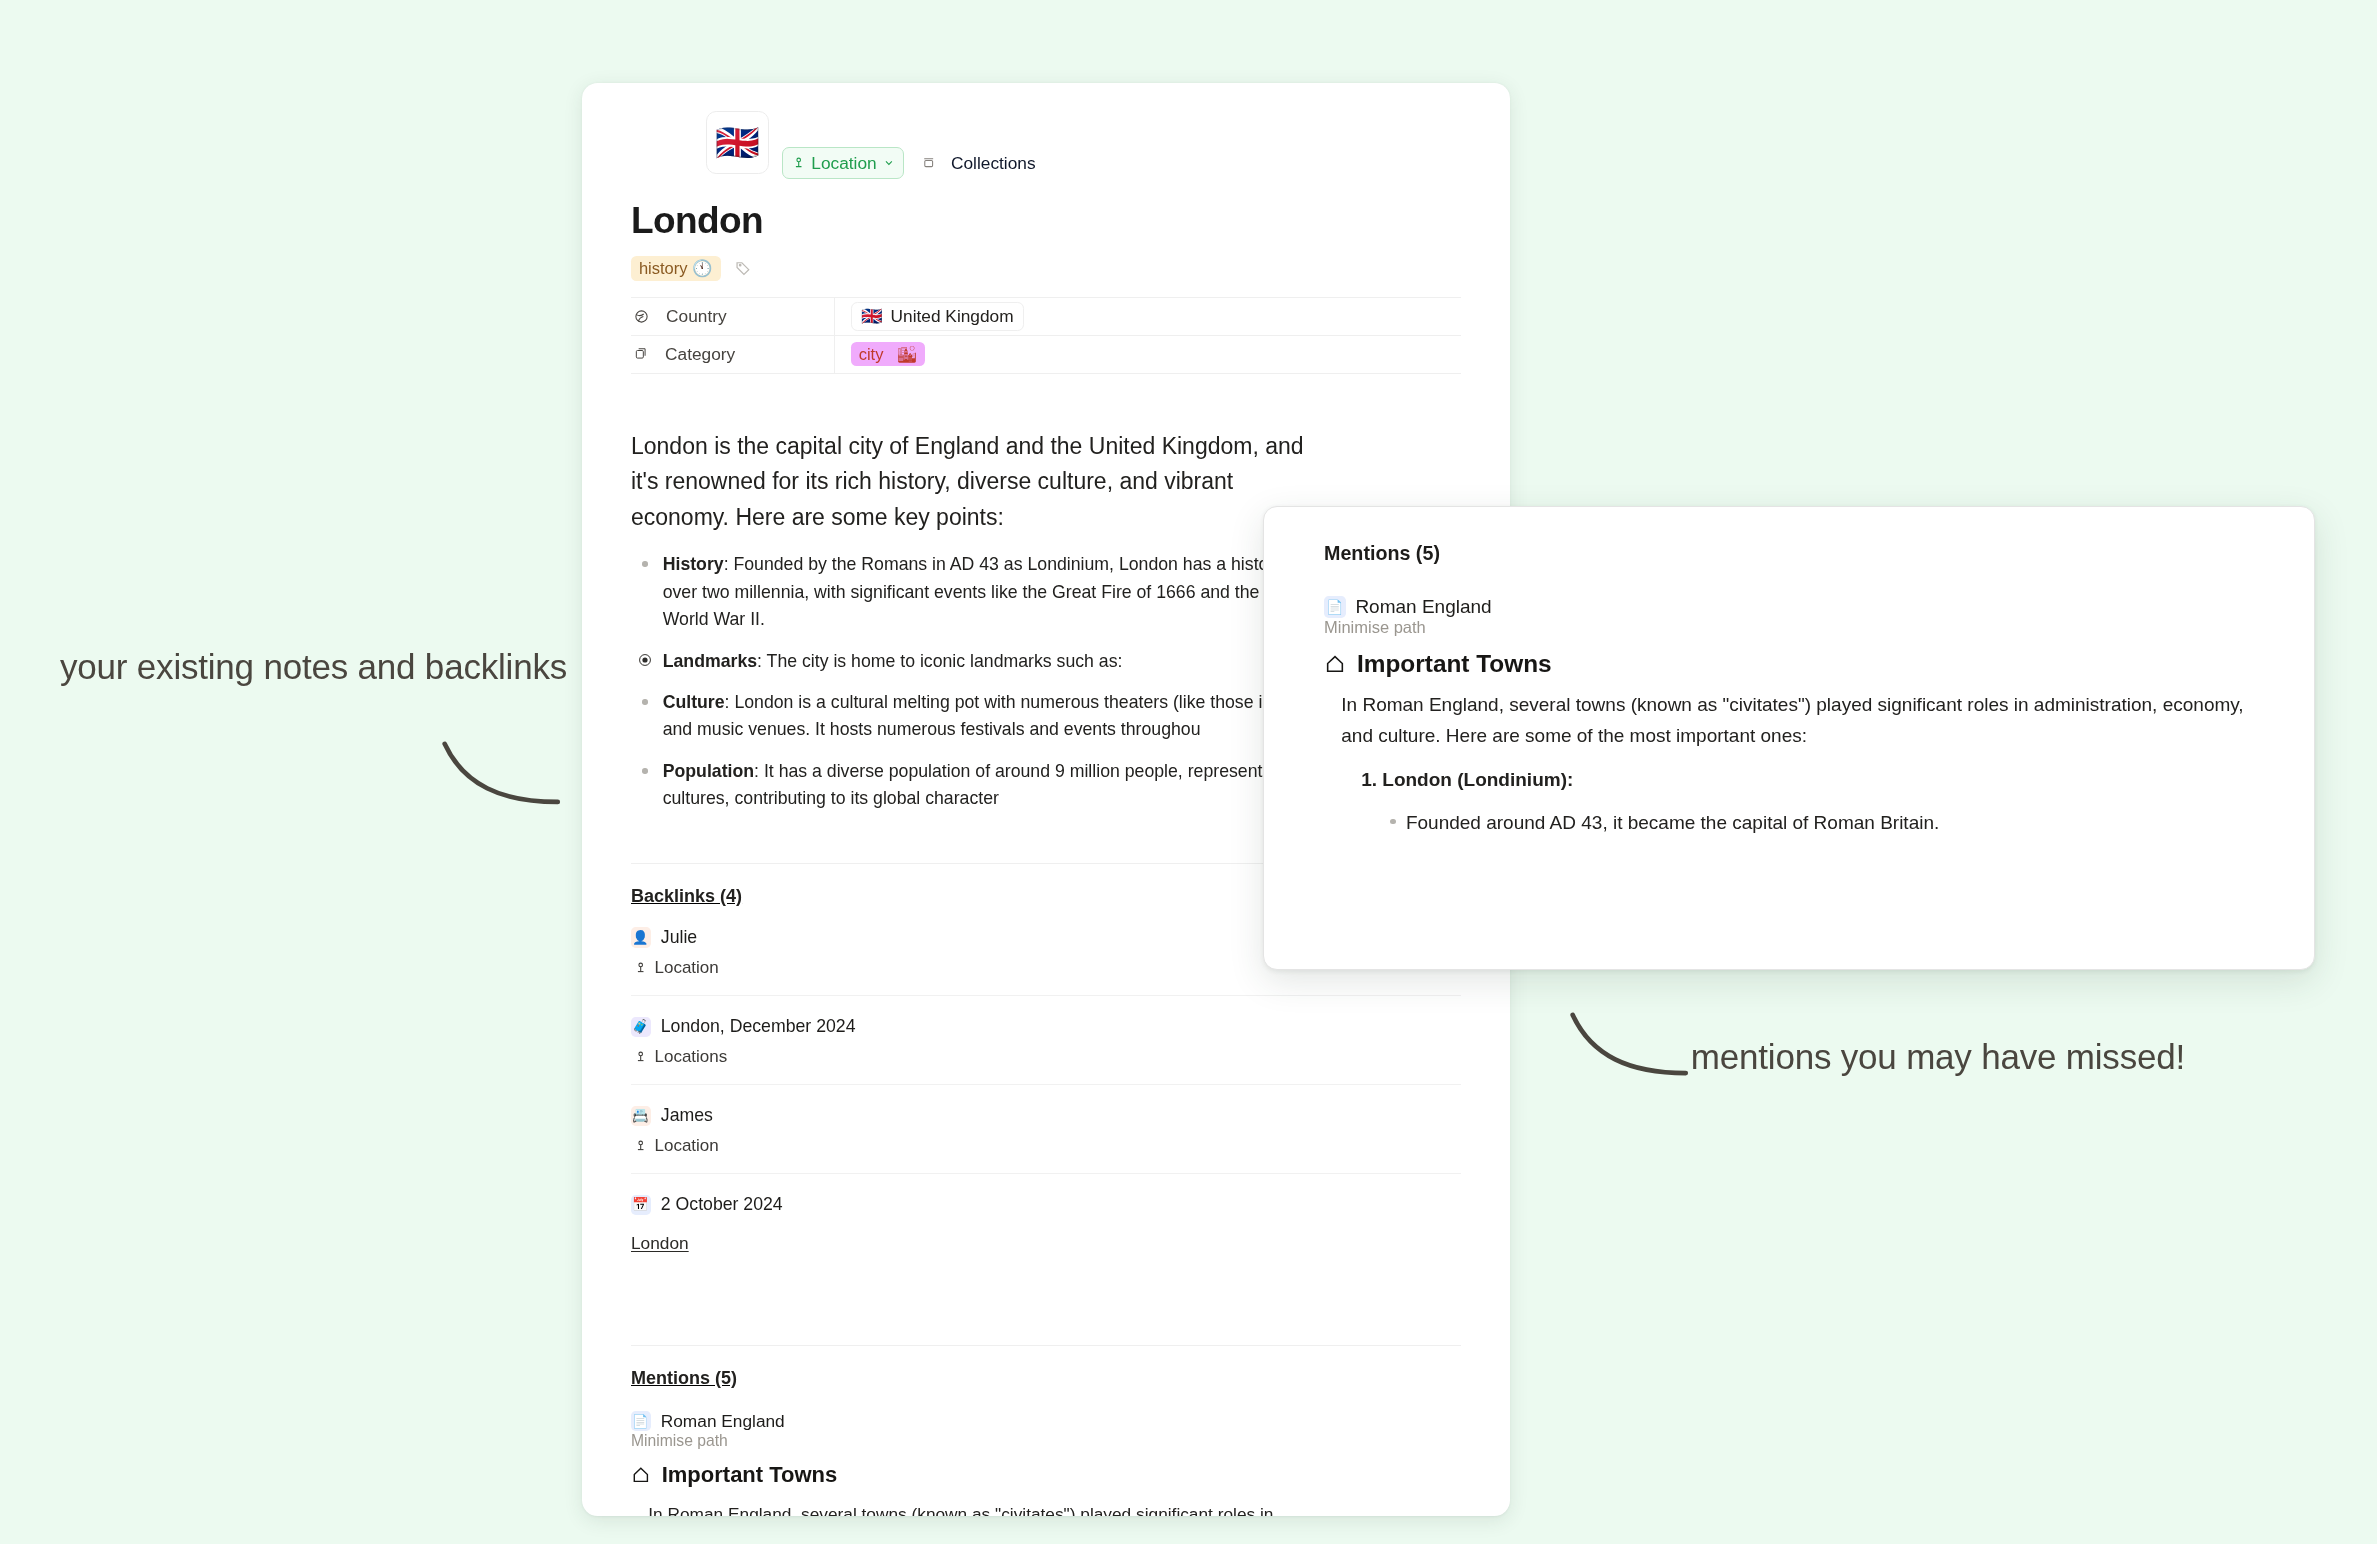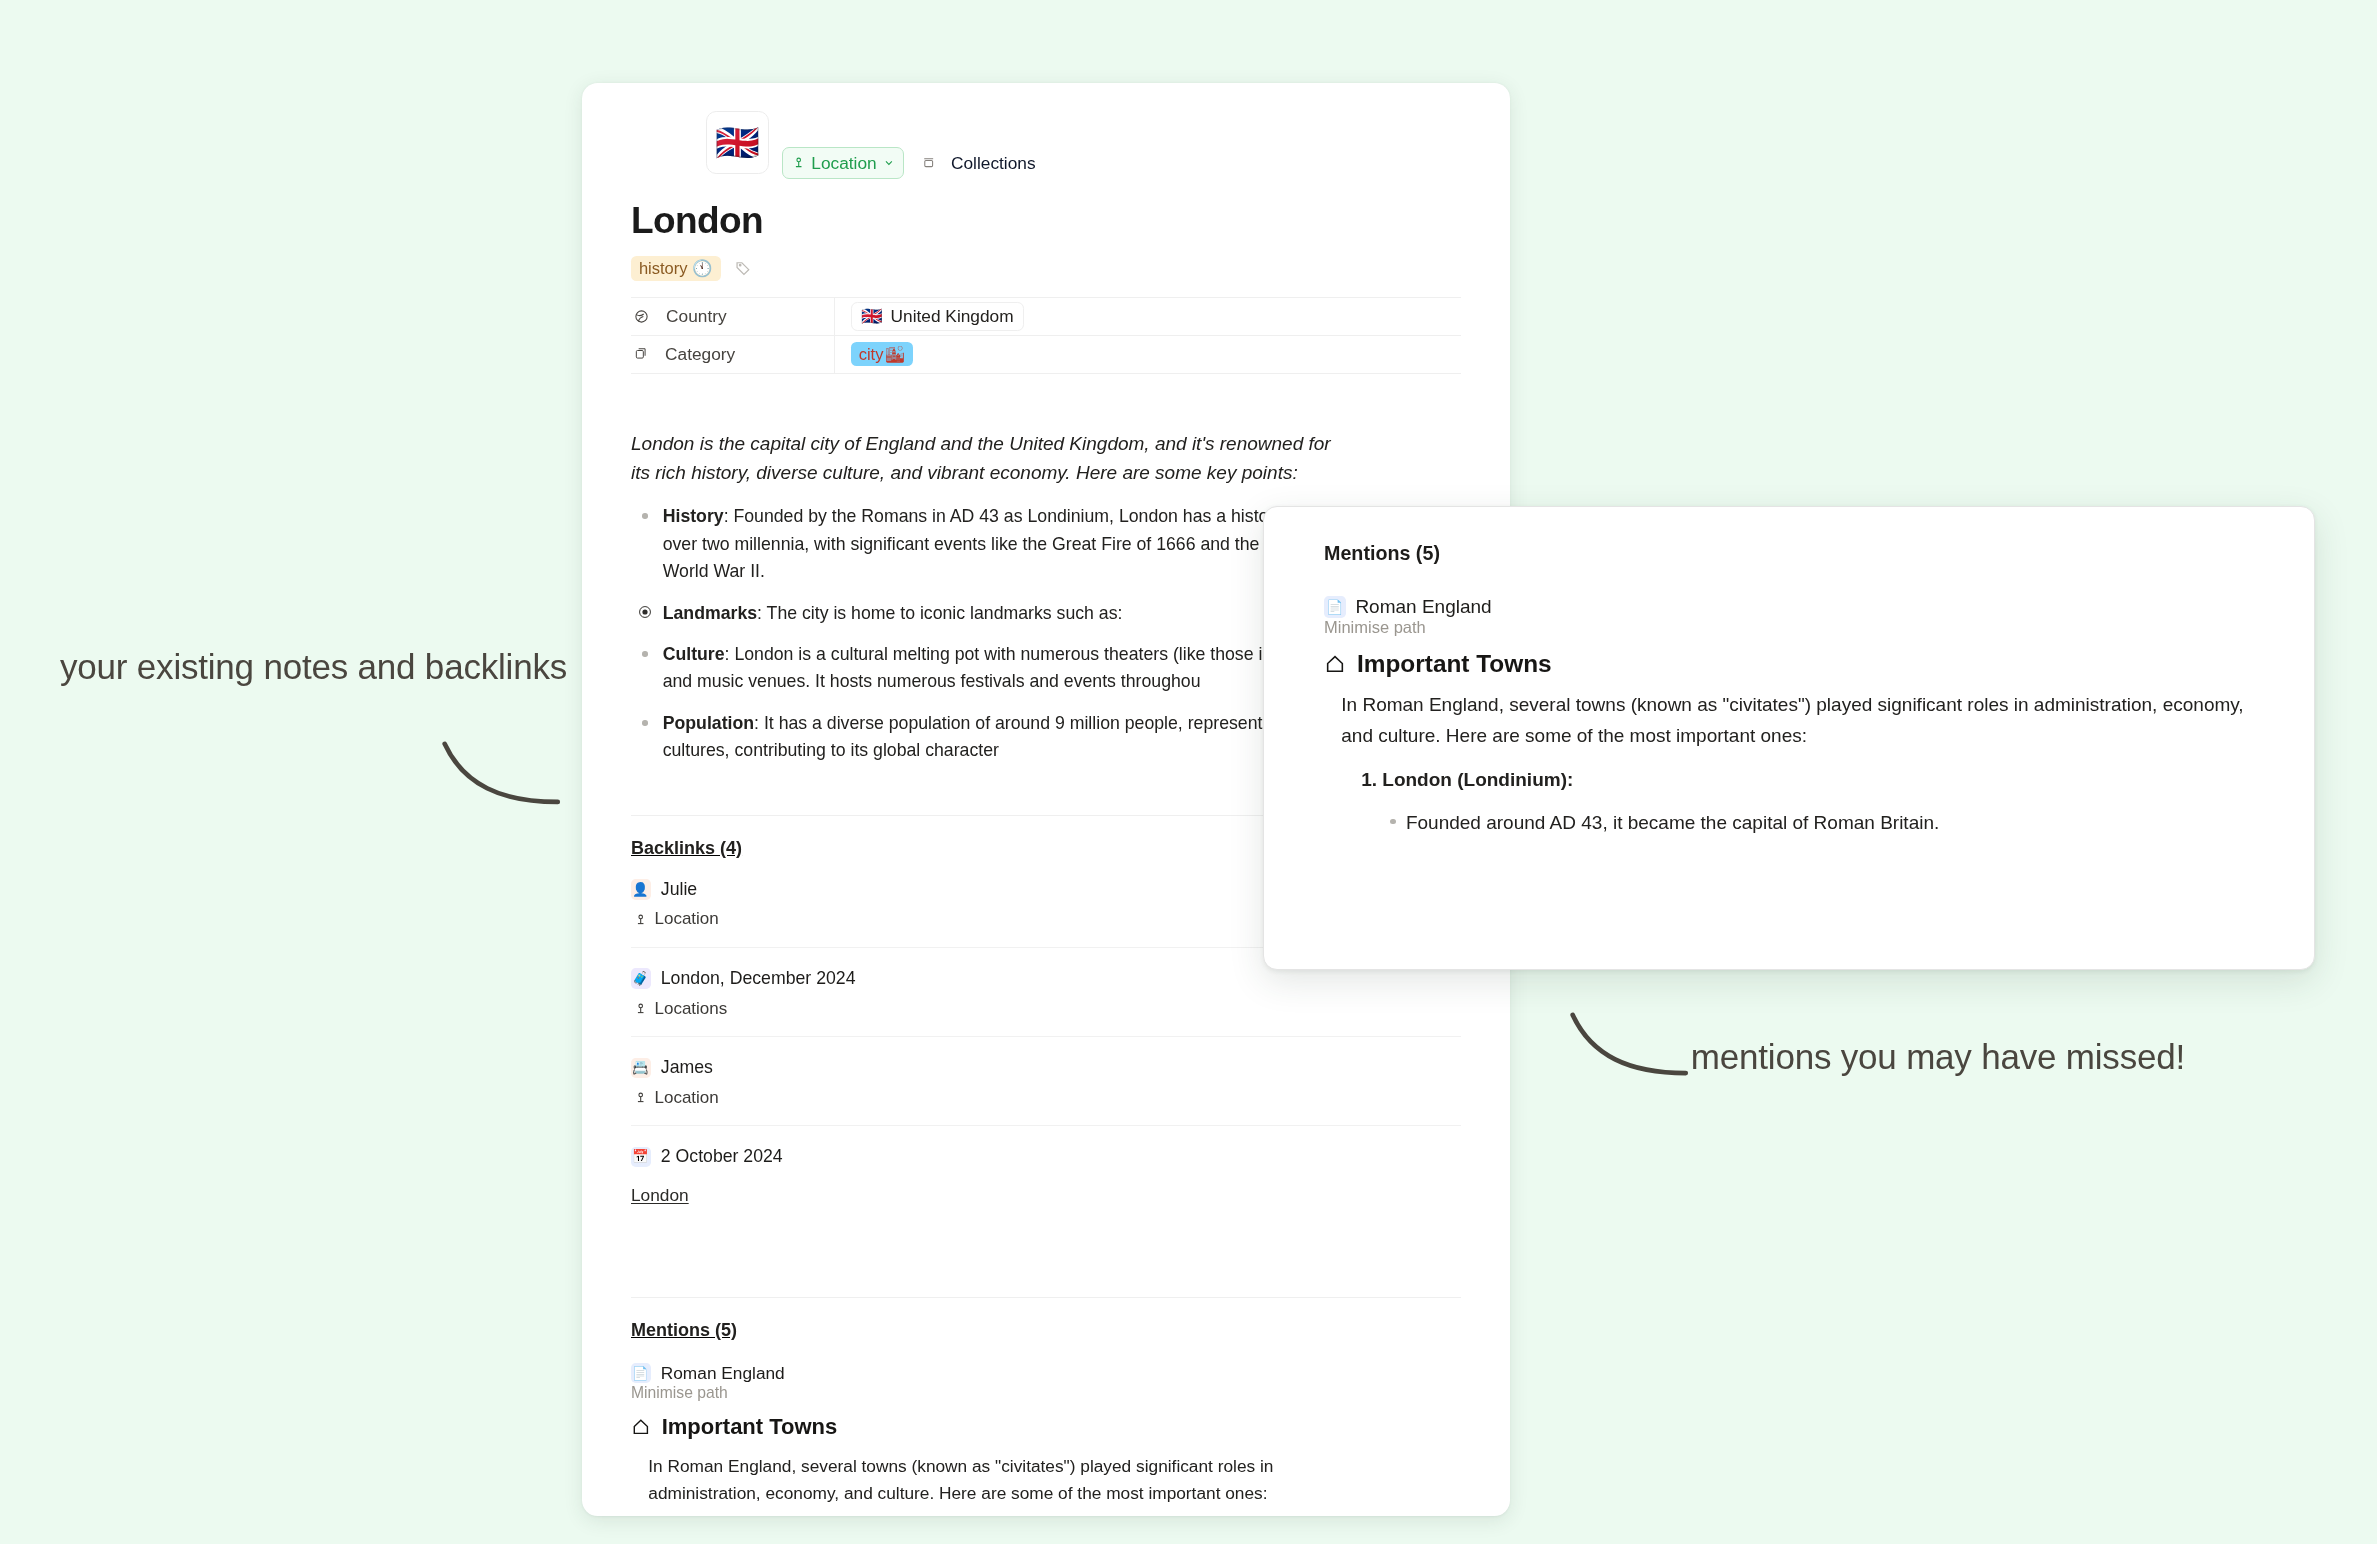--- a/index.html
+++ b/index.html
@@ -156,36 +156,35 @@
     gap: 7.9px;
     border: 0.8px solid #efefef;
     border-radius: 6.3px;
     padding: 3.1px 9.4px;
     font-size: 17.3px;
     color: #23211e;
   }
   .val-city {
     display: inline-flex;
     align-items: center;
-    gap: 1px;
-    background: #7dd3fc;
+    gap: 13px;
+    background: #f0abfc;
     color: #c0392b;
     border-radius: 5.5px;
     padding: 2.4px 7.9px;
     font-size: 16.5px;
   }
 
   
   .body-block { margin-top: 55px; }
   .body-para {
-    font-size: 19px;
+    font-size: 23px;
     line-height: 1.55;
     color: #22211f;
     max-width: 700px;
-    font-style: italic;
   }
   ul.body-list, ol.body-list {
     margin: 15.7px 0 0 0;
     padding-left: 27px;
     max-width: 708px;
   }
   ul.body-list > li {
     font-size: 17.7px;
     line-height: 1.55;
     color: #22211f;

